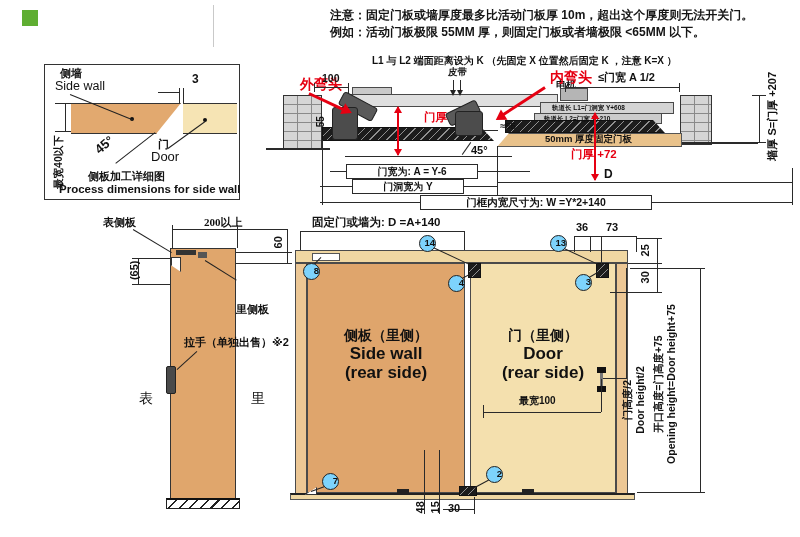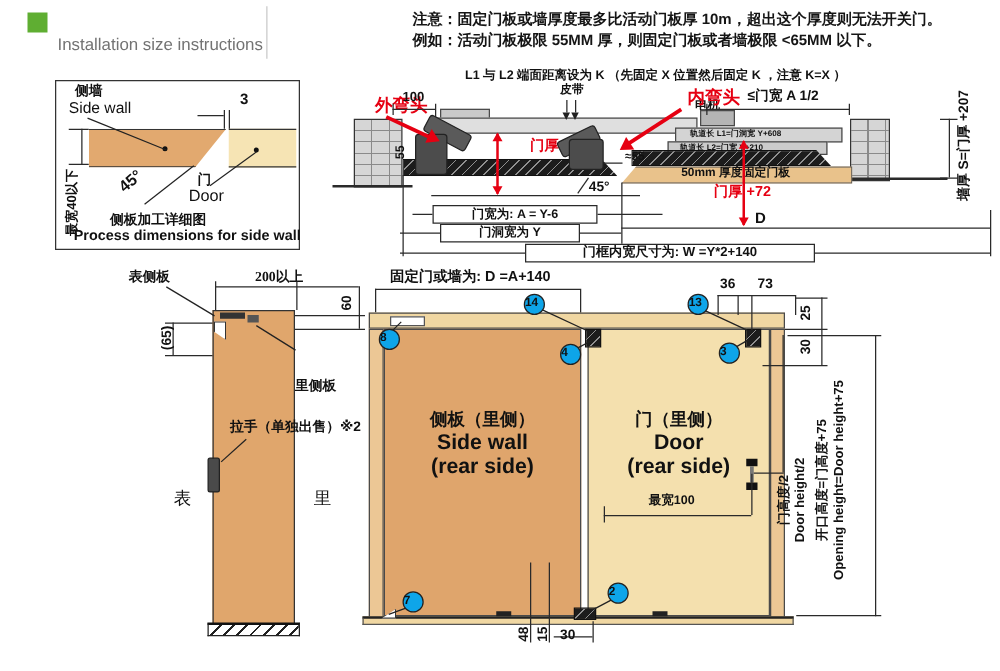--- a/index.html
+++ b/index.html
@@ -6,22 +6,22 @@
   .canvas{position:relative;width:800px;height:537px;background:#fff;overflow:hidden;
           font-family:"Liberation Sans","DejaVu Sans",sans-serif;}
   .t{position:absolute;white-space:nowrap;color:#111;line-height:1.15;font-size:11px;}
   .b{font-weight:700;}
   .red{color:#e60012;margin-left:19px;}
   .hl{position:absolute;height:1px;background:#2a2a2a;}
   .vl{position:absolute;width:1px;background:#2a2a2a;}
   .rot{transform:rotate(-90deg);text-align:center;}
   .lab{position:absolute;border:1px solid #2a2a2a;background:#fff;font-weight:700;font-size:10px;
        text-align:center;color:#111;line-height:13px;}
-  .co{position:absolute;width:15px;height:15px;border:1.5px solid #222;border-radius:50%;background:#0ea5e9;
-      font-size:9.5px;font-weight:700;text-align:left;line-height:14px;color:#111;z-index:6;}
+  .co{position:absolute;width:15px;height:15px;border:1.5px solid #222;border-radius:50%;background:#7dd3fc;
+      font-size:9.5px;font-weight:700;text-align:right;line-height:14px;color:#111;z-index:6;}
   .leader{position:absolute;height:1.2px;background:#222;transform-origin:0 50%;z-index:5;}
   .redarrow{position:absolute;height:3px;background:#e60012;transform-origin:0 50%;z-index:7;}
   .redarrow::after{content:"";position:absolute;right:-9px;top:-5px;border-left:10px solid #e60012;
       border-top:6.5px solid transparent;border-bottom:6.5px solid transparent;}
   .redv{position:absolute;width:2px;background:#e60012;z-index:6;}
   .redv::before{content:"";position:absolute;top:-1px;left:-3px;border-left:4px solid transparent;
       border-right:4px solid transparent;border-bottom:7px solid #e60012;}
   .redv::after{content:"";position:absolute;bottom:-1px;left:-3px;border-left:4px solid transparent;
       border-right:4px solid transparent;border-top:7px solid #e60012;}
   .dot{position:absolute;width:4px;height:4px;border-radius:50%;background:#111;}
@@ -36,21 +36,20 @@
       border:1px solid #222;border-top:2px solid #111;}
   .tri-down{position:absolute;width:0;height:0;border-left:3.5px solid transparent;
       border-right:3.5px solid transparent;border-top:6px solid #222;}
 </style>
 </head>
 <body>
 
 <div class="canvas">
 
   <div style="position:absolute;left:22px;top:10px;width:16px;height:16px;background:#5fae32;"></div>
-  <div class="t" style="left:46px;top:28px;font-size:13.5px;color:#737373;">Installation size instructions</div>
   <div class="vl" style="left:213px;top:5px;height:42px;background:#c9c9c9;"></div>
   <div class="t b" style="left:330px;top:9px;font-size:12px;color:#151515;">注意：固定门板或墙厚度最多比活动门板厚 10m，超出这个厚度则无法开关门。</div>
   <div class="t b" style="left:330px;top:26px;font-size:12px;color:#151515;">例如：活动门板极限 55MM 厚，则固定门板或者墙极限 &lt;65MM 以下。</div>
 
   <div style="position:absolute;left:44px;top:64px;width:194px;height:134px;border:1.5px solid #333;background:#fff;"></div>
   <div style="position:absolute;left:71px;top:103px;width:110px;height:29px;background:#e2a96f;border-top:1.5px solid #333;border-bottom:1.5px solid #333;
               clip-path:polygon(0 0,100% 0,calc(100% - 25px) 100%,0 100%);"></div>
   <div style="position:absolute;left:183px;top:103px;width:54px;height:29px;background:#f6e4b4;border-top:1.5px solid #333;border-bottom:1.5px solid #333;"></div>
 
   <div class="vl" style="left:65px;top:103px;height:29px;"></div>

